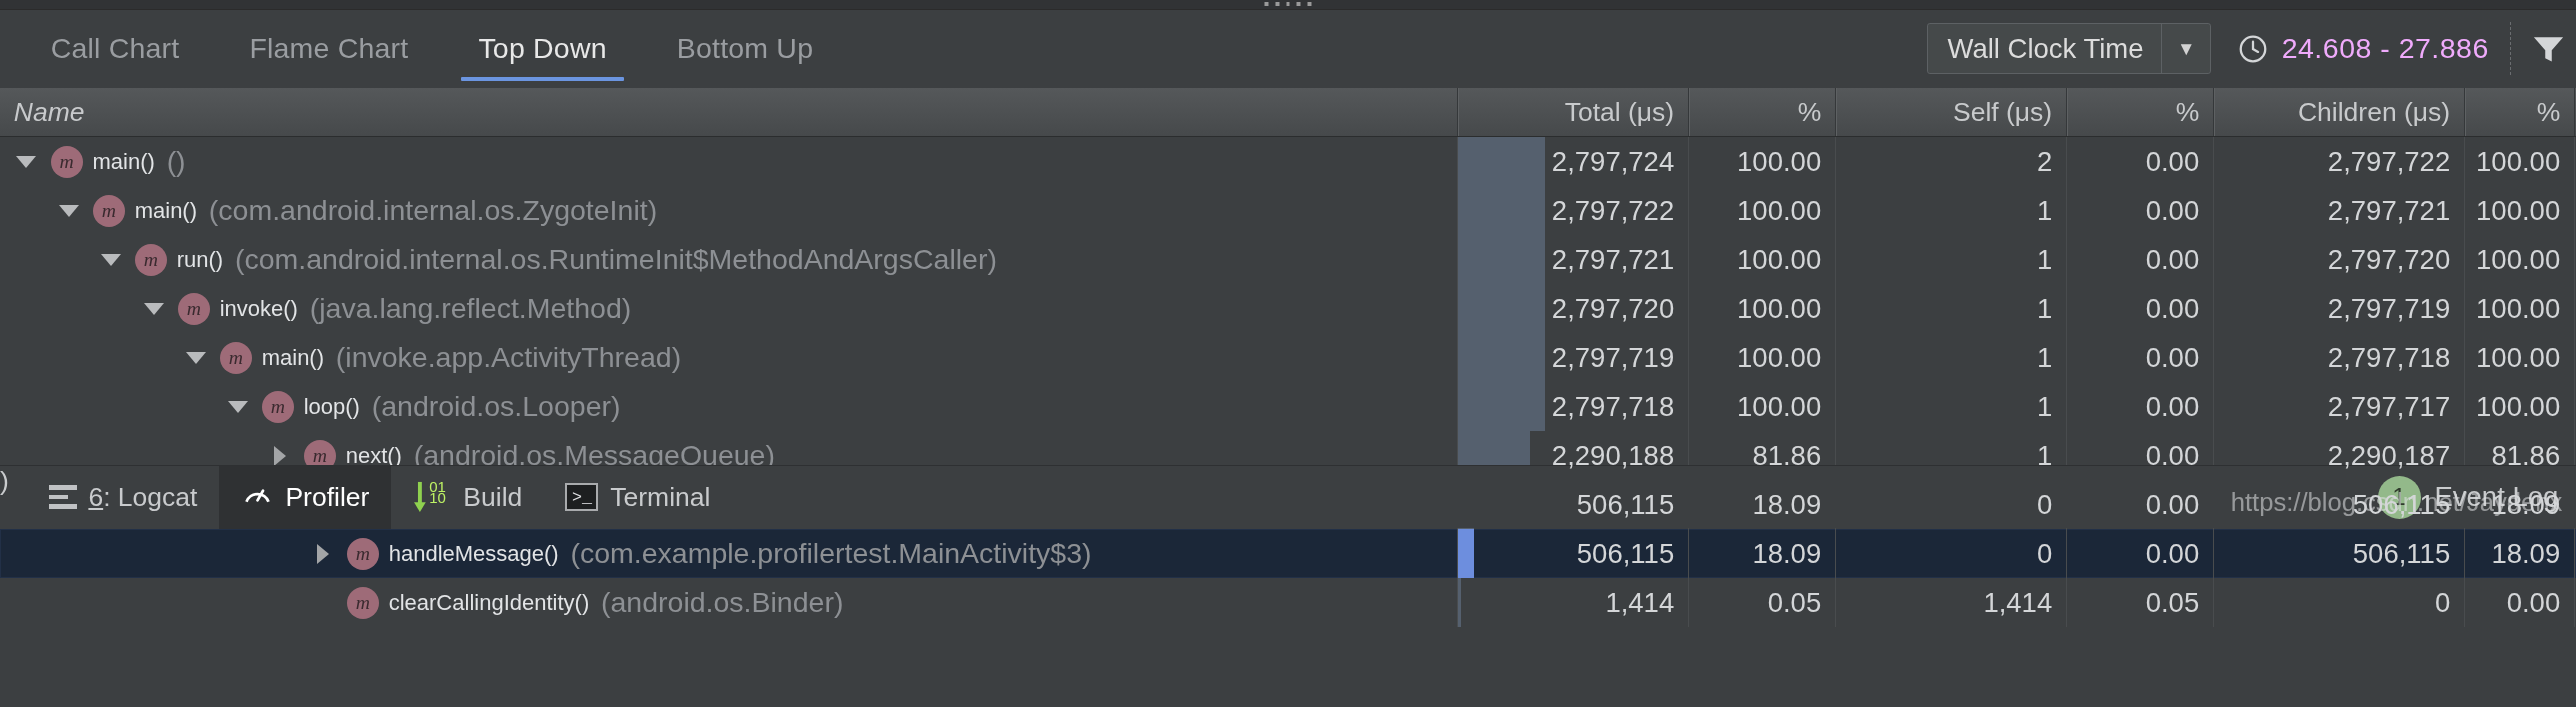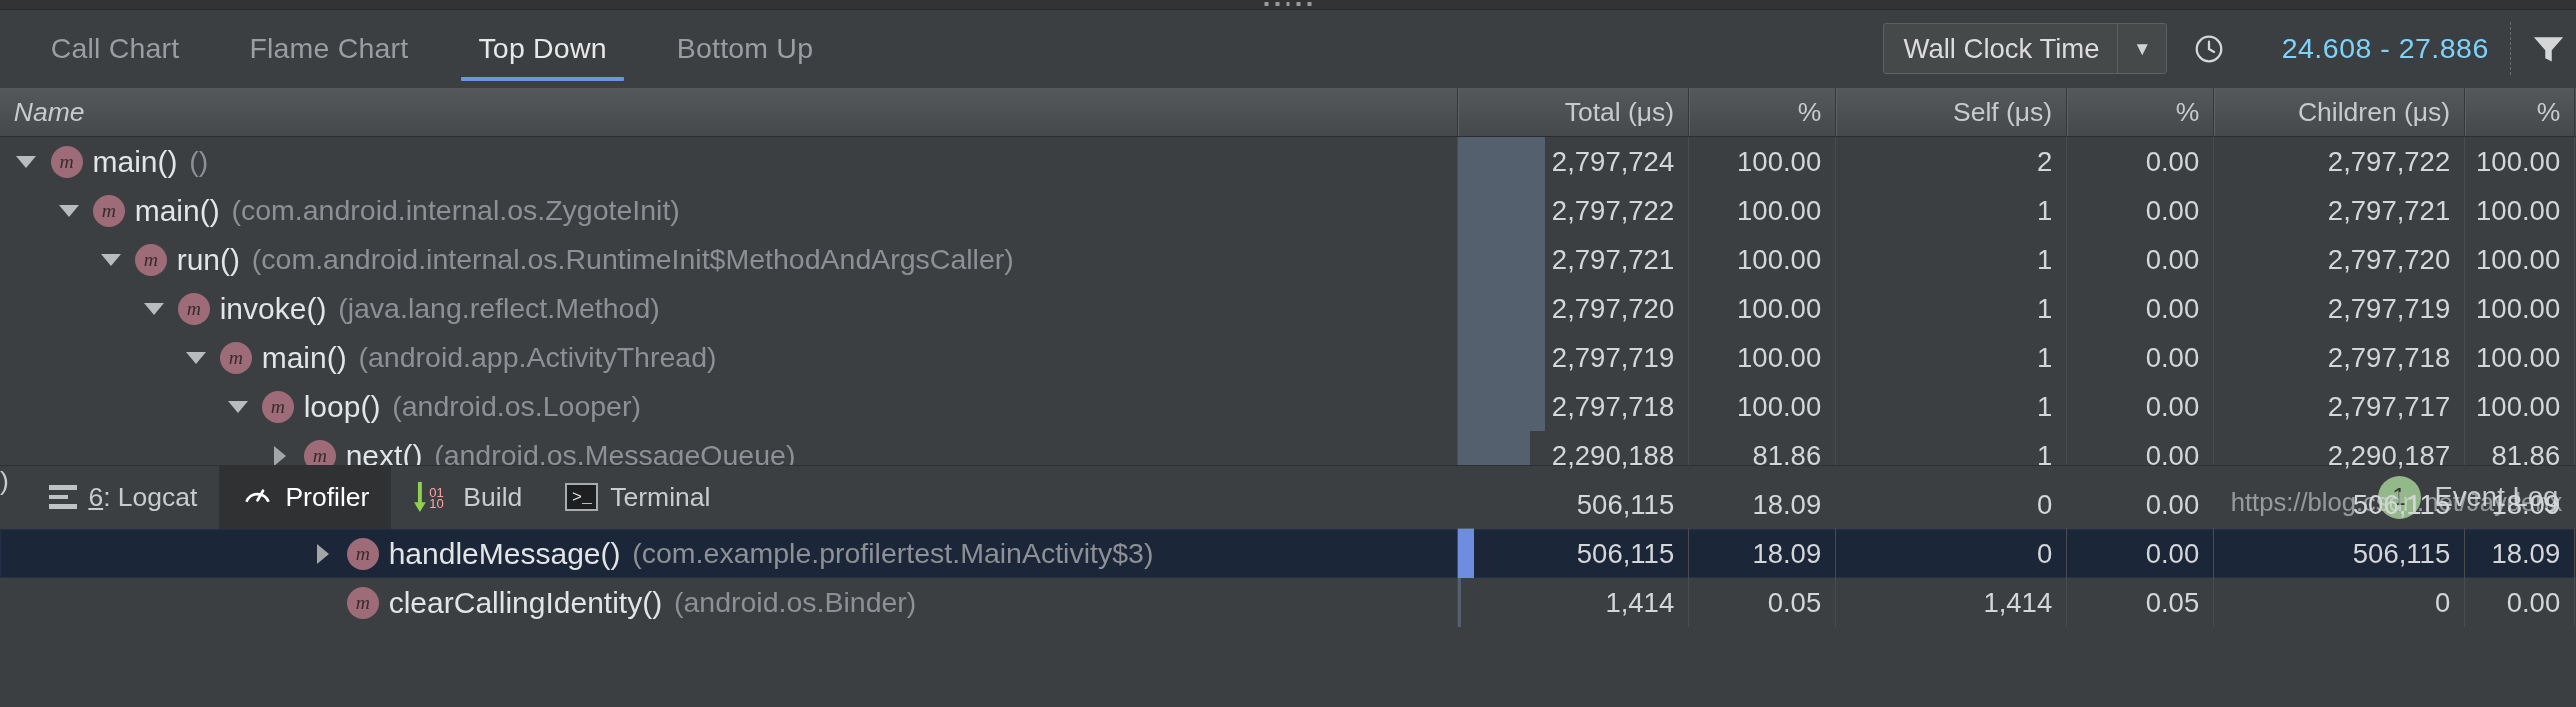--- a/index.html
+++ b/index.html
@@ -56,21 +56,21 @@
   .clock-select .arrow {
     display: flex; align-items: center; justify-content: center; width: 49px;
     border-left: 1px solid #5d6164; color: #d2d2d2; font-size: 18.7px;
   }
   .range-box {
     display: flex; align-items: center; gap: 12.8px; padding-right: 21.6px;
     border-right: 1px dashed #6a6d70; height: 53px;
   }
   .clock-icon { width: 32px; height: 32px; position: relative; flex: 0 0 auto; }
   .clock-icon svg { display: block; }
-  .range-text { font-size: 28.5px; color: #7dd3fc; white-space: nowrap; letter-spacing: 0.5px; margin-left: 44px; }
+  .range-text { font-size: 28.5px; color: #f0abfc; white-space: nowrap; letter-spacing: 0.5px; }
   .filter-icon { padding: 0 7.9px 0 17.7px; display: flex; align-items: center; }
 
   
   .table { position: absolute; top: 88px; left: 0; width: 2576px; height: 556px; }
   .thead {
     display: flex; height: 49px; align-items: stretch;
     background: linear-gradient(#55585a, #46494b);
     border-bottom: 1px solid #2b2d2e;
   }
   .th {
@@ -105,21 +105,21 @@
   .twisty.down i { border-left: 10.8px solid transparent; border-right: 10.8px solid transparent; border-top: 12.8px solid #b9bbbd; }
   .twisty.right i { border-top: 10.8px solid transparent; border-bottom: 10.8px solid transparent; border-left: 12.8px solid #a3a5a7; }
   .twisty.none i { border: none; }
 
   .micon {
     flex: 0 0 auto; width: 32px; height: 32px; border-radius: 50%;
     background: #9e6b78; color: #3a2a2f; font-size: 19.7px; font-style: italic;
     display: flex; align-items: center; justify-content: center;
     margin: 0 9.8px 0 7.9px; font-family: "Liberation Serif", serif;
   }
-  .mname { font-size: 30px; color: #e2e4e6; }
+  .mname { font-size: 22px; color: #e2e4e6; }
   .mpkg { font-size: 28.5px; color: #8d9094; margin-left: 11.8px; }
 
   .bar {
     position: absolute; left: 0; top: 0; bottom: 0;
     background: #55606e;
   }
   .row.selected .bar { background: #6d8ede; }
   .cellnum-inner { position: relative; z-index: 2; }
 
   
@@ -137,21 +137,21 @@
   .sb-paren { font-size: 26.5px; color: #c9cbcd; padding-left: 0px; width: 27.5px; overflow:hidden;}
   .underline-k { text-decoration: underline; }
 
   .logcat-icon { display:flex; flex-direction: column; gap: 4.9px; width: 27.5px; }
   .logcat-icon b { display:block; height: 4.9px; background:#c0c2c4; }
   .logcat-icon b:nth-child(1){ width:27.5px; }
   .logcat-icon b:nth-child(2){ width:18.7px; }
   .logcat-icon b:nth-child(3){ width:27.5px; }
 
   .build-icon { position: relative; width: 39px; height: 35px; }
-  .build-bits { position:absolute; left: 16.7px; top: 7px; font-size: 13px; line-height: 11.8px; color:#fca5a5; font-family:"Liberation Sans",sans-serif; }
+  .build-bits { position:absolute; left: 16.7px; top: 1px; font-size: 15px; line-height: 11.8px; color:#bef264; font-family:"Liberation Sans",sans-serif; }
 
   .term-icon {
     width: 33px; height: 27.5px; background: #1d1f20; border: 2px solid #a9abad;
     display:flex; align-items:center; justify-content:center;
     color:#e0e2e4; font-size: 16.7px; font-family: "Liberation Mono", monospace;
   }
 
   .sb-right { margin-left: auto; display: flex; align-items: center; padding-right: 17.7px; position: relative; }
   .badge {
     width: 43px; height: 43px; border-radius: 50%; background: #93b98a;
@@ -348,21 +348,21 @@
           </div>
         </div>
         <div class="row">
           <div class="cell name" style="width: 1458px; flex: 0 0 1458px;">
             <div class="namewrap" style="padding-left: 179px;">
               <span class="twisty down">
                 <i></i>
               </span>
               <span class="micon">m</span>
               <span class="mname">main()</span>
-              <span class="mpkg">(android.app.ActivityThread)</span>
+              <span class="mpkg">(invoke.app.ActivityThread)</span>
             </div>
           </div>
           <div class="cell num" style="width: 231px; flex: 0 0 231px;">
             <span class="bar" style="width: 38%;"></span>
             <span class="cellnum-inner">2,797,719</span>
           </div>
           <div class="cell num" style="width: 147px; flex: 0 0 147px;">
             <span class="cellnum-inner">100.00</span>
           </div>
           <div class="cell num" style="width: 231px; flex: 0 0 231px;">

